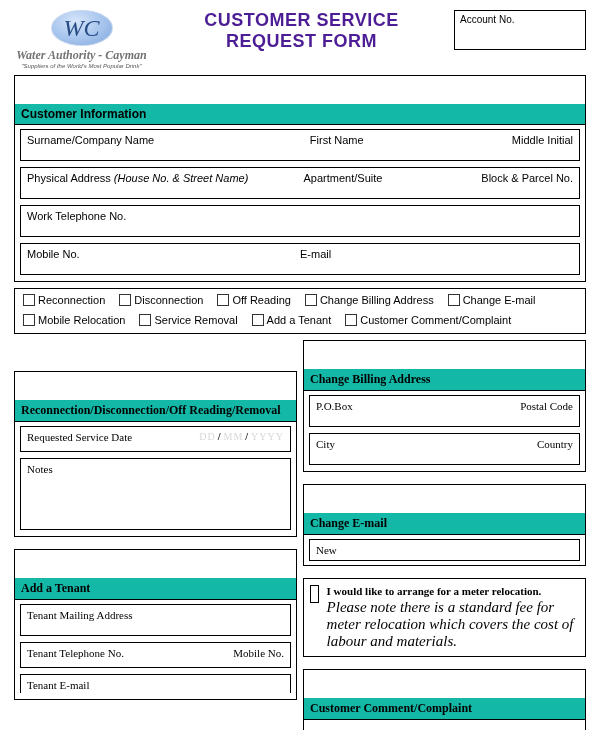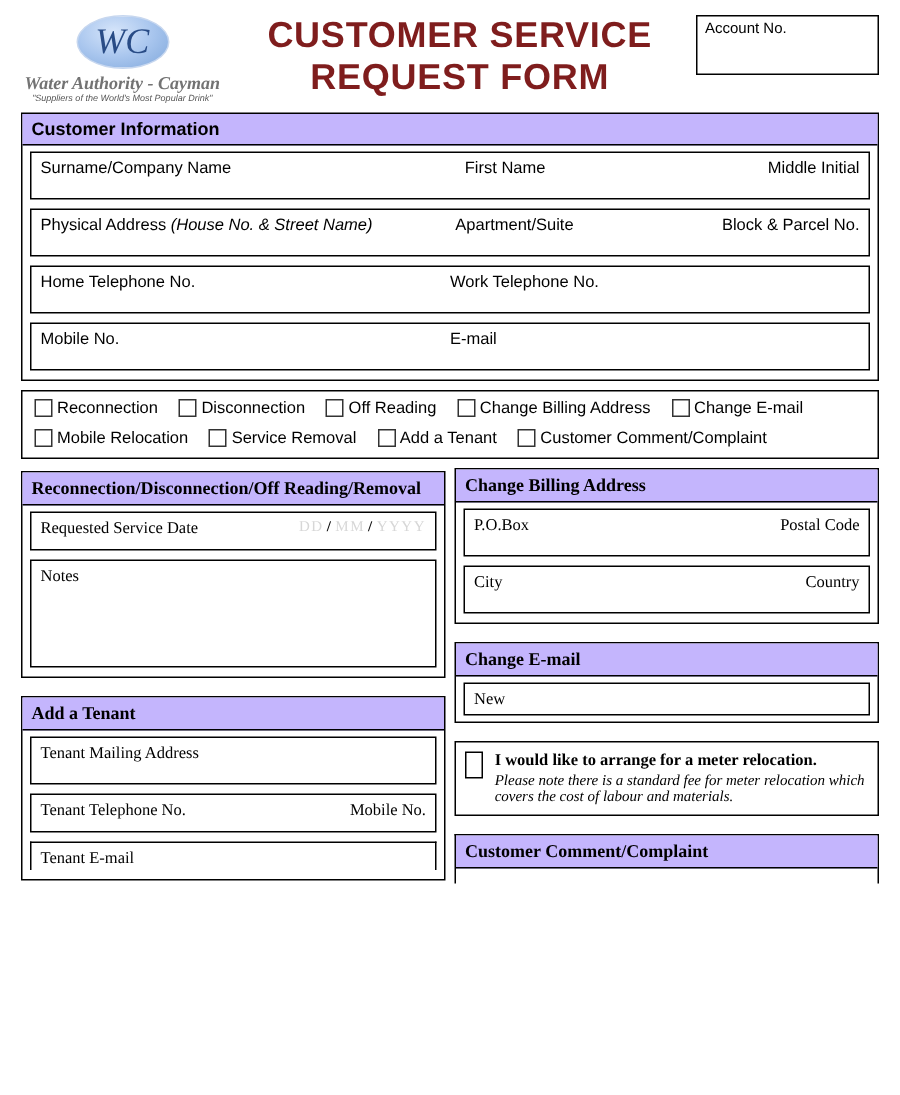--- a/index.html
+++ b/index.html
@@ -23,32 +23,33 @@
     border:1px solid #c7d7ef;
   }
   .logo-text {
     font-family: Georgia, 'Times New Roman', serif;
     font-style: italic; font-weight: bold; color: #737373; font-size: 12px;
     margin-top: 2px;
   }
   .slogan { font-size:6px; color:#555; font-style:italic; }
   .title-block { flex:1; text-align:center; }
   .title {
-    color:#7f1d1d; font-weight:bold; font-size:24px; letter-spacing:0.5px;
+    color:#4c1d95; font-weight:bold; font-size:18px; letter-spacing:0.5px;
   }
   .acct-box {
-    border:1.5px solid #000; width:122px; height:40px; padding:3px 5px;
+    border:1.5px solid #000; width:132px; height:40px; padding:3px 5px;
     font-size:10px;
   }
   .section {
     border:1.5px solid #000; margin-top:6px;
   }
   .sec-head {
-    background:#c4b5fd; font-weight:bold; padding:3px 6px; font-size:12px;
+    background:#14b8a6; font-weight:bold; padding:3px 6px; font-size:12px;
     border-bottom:1px solid #000;
+    margin-top:28px;
   }
   .sec-body { padding:4px 5px 6px; }
   .row { display:flex; gap:6px; margin-bottom:6px; }
   .row:last-child { margin-bottom:0; }
   .fld {
     border:1px solid #000; padding:4px 6px 10px; font-size:11px; flex:1;
     min-height:32px;
   }
   .fld .hint { font-style:italic; }
   .svc-opts { display:flex; flex-wrap:wrap; gap:4px 14px; padding:4px 2px; }
@@ -58,21 +59,21 @@
   }
   .cb.big { width:18px; height:18px; border:1.5px solid #000; }
   .cols { display:flex; gap:6px; margin-top:6px; align-items:center;font-family:Liberation Serif, serif; }
   .colL { width:50%; display:flex; flex-direction:column; gap:6px; }
   .colR { width:50%; display:flex; flex-direction:column; gap:6px; }
   .datehint { color:#d7d7d7; font-size:10px; float:right; letter-spacing:1px;}
   .datehint .slash { color:#000; font-weight:bold; margin:0 2px;}
   .flex-inner { display:flex; }
   .meter-body { padding:6px; display:flex; gap:8px; align-items:flex-start; }
   .meter-text .bold { font-weight:bold; font-size:11px; }
-  .meter-text .note { font-style:italic; font-size:10px; margin-top:2px;}
+  .meter-text .note { font-style:italic; font-size:15px; margin-top:2px;}
 </style>
 </head>
 <body>
 
 <div class="page">
 
   <div class="header">
     <div class="logo-block">
       <div class="logo-oval">WC</div>
       <div class="logo-text">Water Authority - Cayman</div>
@@ -102,21 +103,20 @@
           <div class="flex-inner">
             <span style="flex:1.4"><span>Physical Address </span><span class="hint">(House No. &amp; Street Name)</span></span>
             <span style="flex:0.9">Apartment/Suite</span>
             <span style="text-align:right">Block &amp; Parcel No.</span>
           </div>
         </div>
       </div>
       <div class="row">
         <div class="fld">
           <div class="flex-inner">
-            <span style="flex:1">Home Telephone No.</span>
             <span style="flex:1">Work Telephone No.</span>
           </div>
         </div>
       </div>
       <div class="row">
         <div class="fld">
           <div class="flex-inner">
             <span style="flex:1">Mobile No.</span>
             <span style="flex:1">E-mail</span>
           </div>

